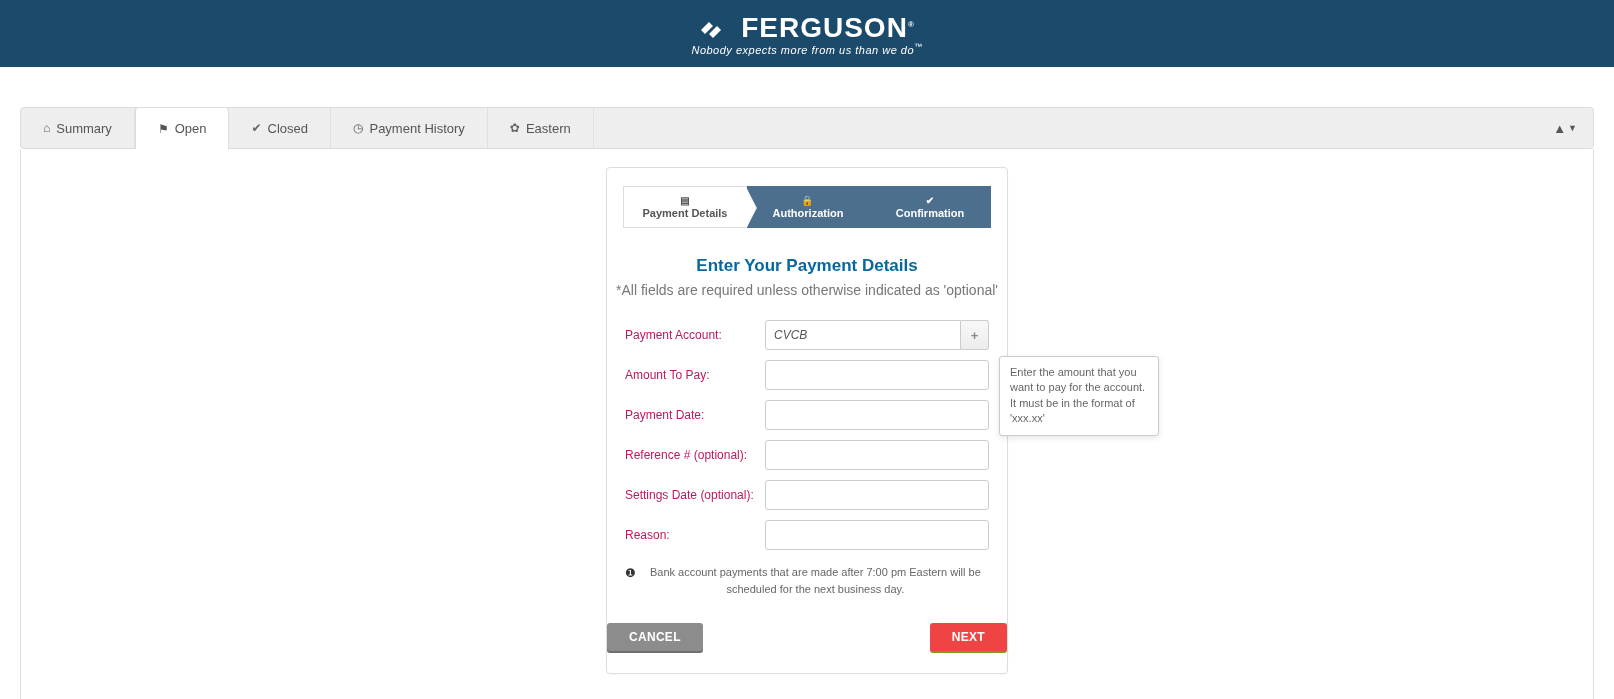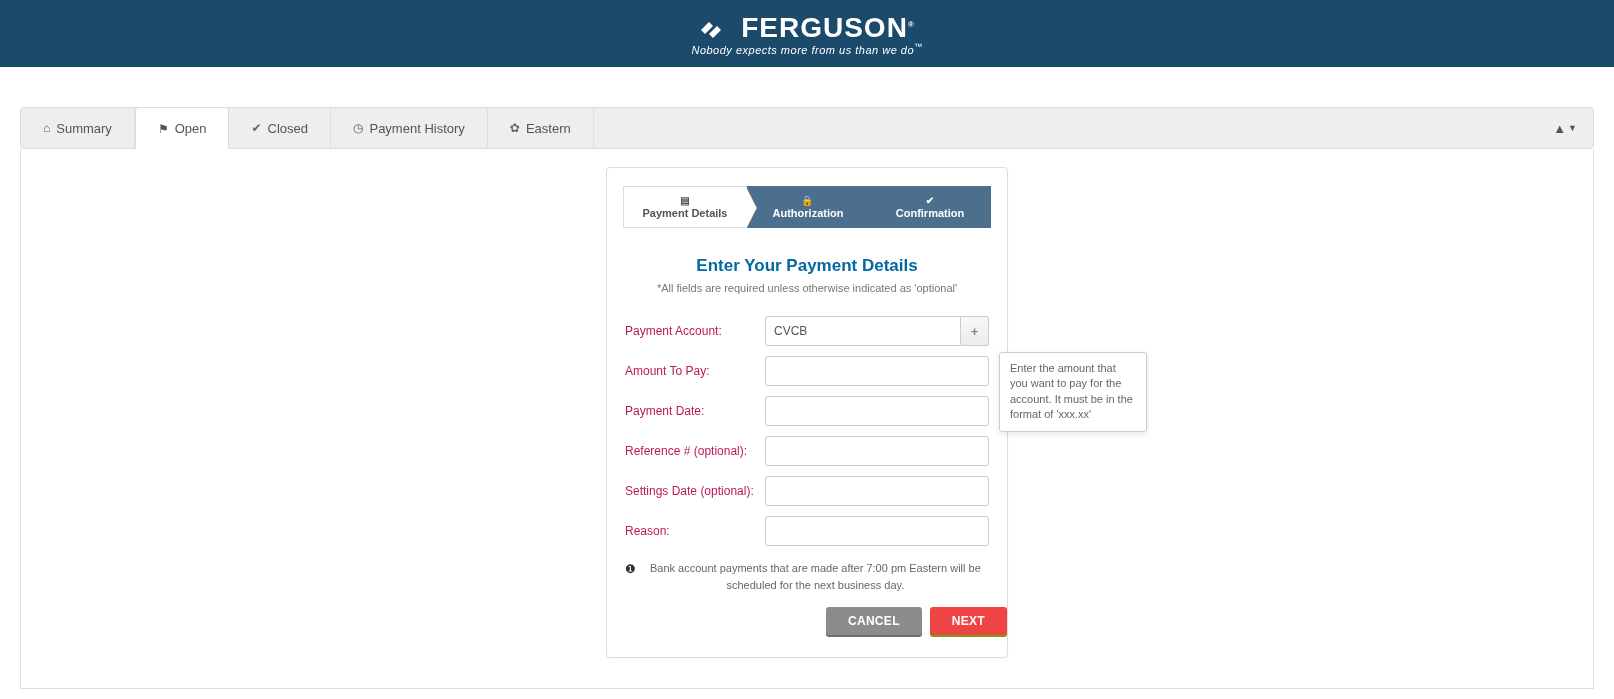--- a/index.html
+++ b/index.html
@@ -160,21 +160,21 @@
   }
   .panel h2 {
     text-align: center;
     margin-top: 28px;
     font-size: 17px;
     font-weight: 700;
     color: #0369a1;
   }
   .panel .required-note {
     text-align: center;
-    font-size: 11px;
+    font-size: 14px;
     color: #777;
     margin-top: 6px;
   }
   .form {
     margin: 22px 18px 0 18px;
   }
   .row {
     display: flex;
     align-items: center;
     margin-bottom: 10px;
@@ -192,20 +192,21 @@
   }
   .row input[type="text"], .row select {
     width: 100%;
     height: 30px;
     border: 1px solid #ccc;
     border-radius: 3px;
     padding: 0 8px;
     font-size: 12px;
     color: #555;
     background: #fff;
+    font-style: italic;
   }
   .row .select-wrap {
     flex: 1;
     position: relative;
     display: flex;
   }
   .row .add-btn {
     width: 28px;
     height: 30px;
     border: 1px solid #ccc;
@@ -217,21 +218,21 @@
     justify-content: center;
     color: #888;
     cursor: pointer;
     font-weight: bold;
   }
   .row .select-wrap input { border-radius: 3px 0 0 3px; }
   .tooltip {
     position: absolute;
     left: calc(100% + 10px);
     top: -4px;
-    width: 148px;
+    width: 160px;
     background: #fff;
     border: 1px solid #ccc;
     border-radius: 3px;
     padding: 8px 10px;
     font-size: 11px;
     color: #666;
     box-shadow: 0 2px 6px rgba(0,0,0,0.1);
     line-height: 1.4;
   }
   .notice {
@@ -245,23 +246,23 @@
     text-align: center;
     line-height: 1.5;
   }
   .notice .icon {
     font-size: 12px;
     color: #333;
     flex-shrink: 0;
   }
   .actions {
     display: flex;
-    justify-content: flex-end;
-    gap: 8px;
-    margin-top: 14px;
+    justify-content: space-between;
+    gap: 24px;
+    margin-top: 26px;
   }
   .btn {
     height: 28px;
     padding: 0 22px;
     border-radius: 3px;
     font-size: 12px;
     font-weight: 600;
     color: #fff;
     border: none;
     cursor: pointer;

